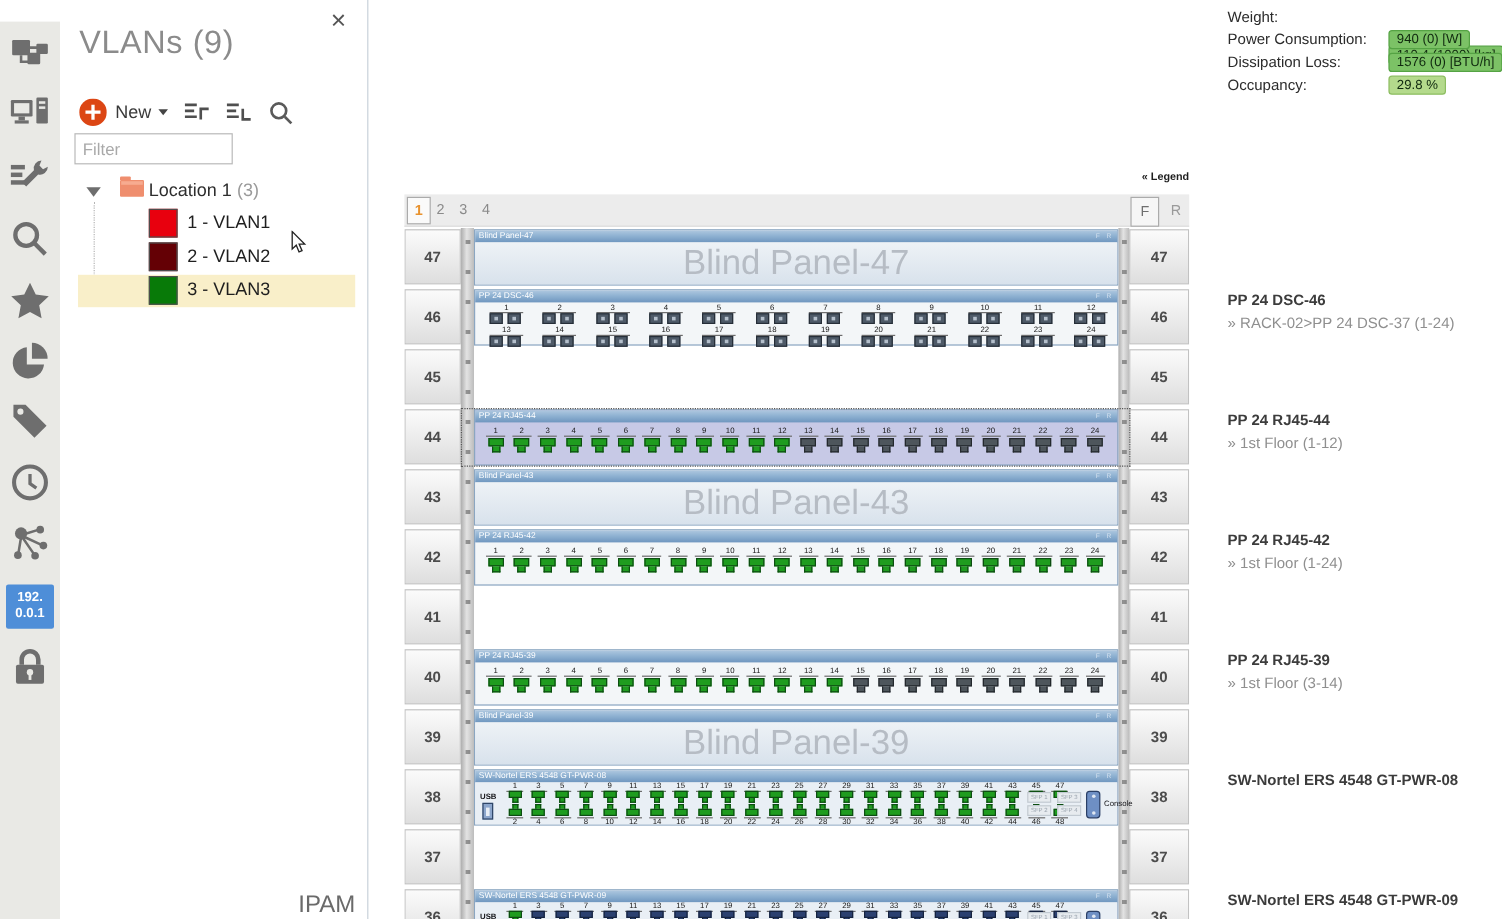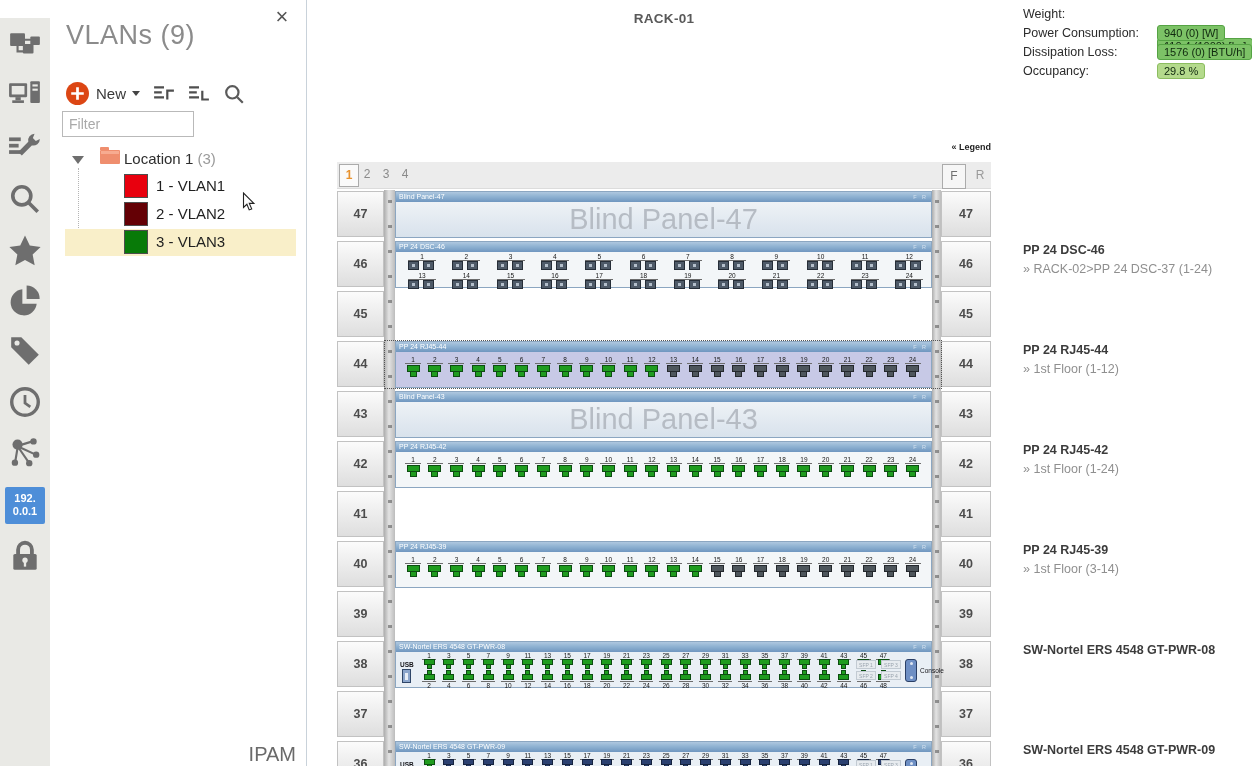--- a/index.html
+++ b/index.html
@@ -227,21 +227,20 @@
       </div>
 
     <div class="ipam-label">IPAM</div>
 
     <svg class="cursor-arrow" width="15" height="21" viewBox="0 0 15 21">
       <path d="M1.5 1v14.5l3.4-3.2 2.3 5.6 2.5-1-2.4-5.5h4.6Z" fill="#fdfdfd" stroke="#222" stroke-width="1.1"></path>
     </svg>
   </div>
   <div class="vp-divider"></div>
 
-  <div class="rack-title">RACK-01</div>
   <div class="legend-link">« Legend</div>
   <div class="tabbar" id="tabbar">
       <div class="tab-num active" style="left: 2px;">1</div>
       <div class="tab-num" style="left: 21px;">2</div>
       <div class="tab-num" style="left: 40px;">3</div>
       <div class="tab-num" style="left: 59px;">4</div>
       <div class="tab-side active" style="left: 605px;">F</div>
       <div class="tab-side" style="left: 632px;">R</div>
     </div>
   <div class="rack" id="rack">
@@ -806,20 +805,29 @@
             <div class="rj-port" style="left: 510.06px; top: 13px; width: 13px;">
               <div class="rj-main" style="width: 13px; height: 7px; background: rgb(78, 86, 92); border-color: rgb(36, 40, 45);"></div>
               <div class="rj-tab" style="width: 7px; height: 5px; background: rgb(78, 86, 92); border-color: rgb(36, 40, 45);"></div>
             </div>
           </div>
         </div>
       </div>
       <div class="rack-row" style="top: 400px;">
         <div class="ucell" style="left: 0px; width: 47px;">39</div>
         <div class="ucell" style="left: 604px; width: 50px;">39</div>
+        <div class="panel blind">
+          <div class="panel-titlebar">
+            <div class="pt-label">Blind Panel-39</div>
+            <div class="pt-corner">F R</div>
+          </div>
+          <div class="panel-body">
+            <div class="blind-text">Blind Panel-39</div>
+          </div>
+        </div>
       </div>
       <div class="rack-row" style="top: 450px;">
         <div class="ucell" style="left: 0px; width: 47px;">38</div>
         <div class="ucell" style="left: 604px; width: 50px;">38</div>
         <div class="panel switch">
           <div class="panel-titlebar">
             <div class="pt-label">SW-Nortel ERS 4548 GT-PWR-08</div>
             <div class="pt-corner">F R</div>
           </div>
           <div class="panel-body">

